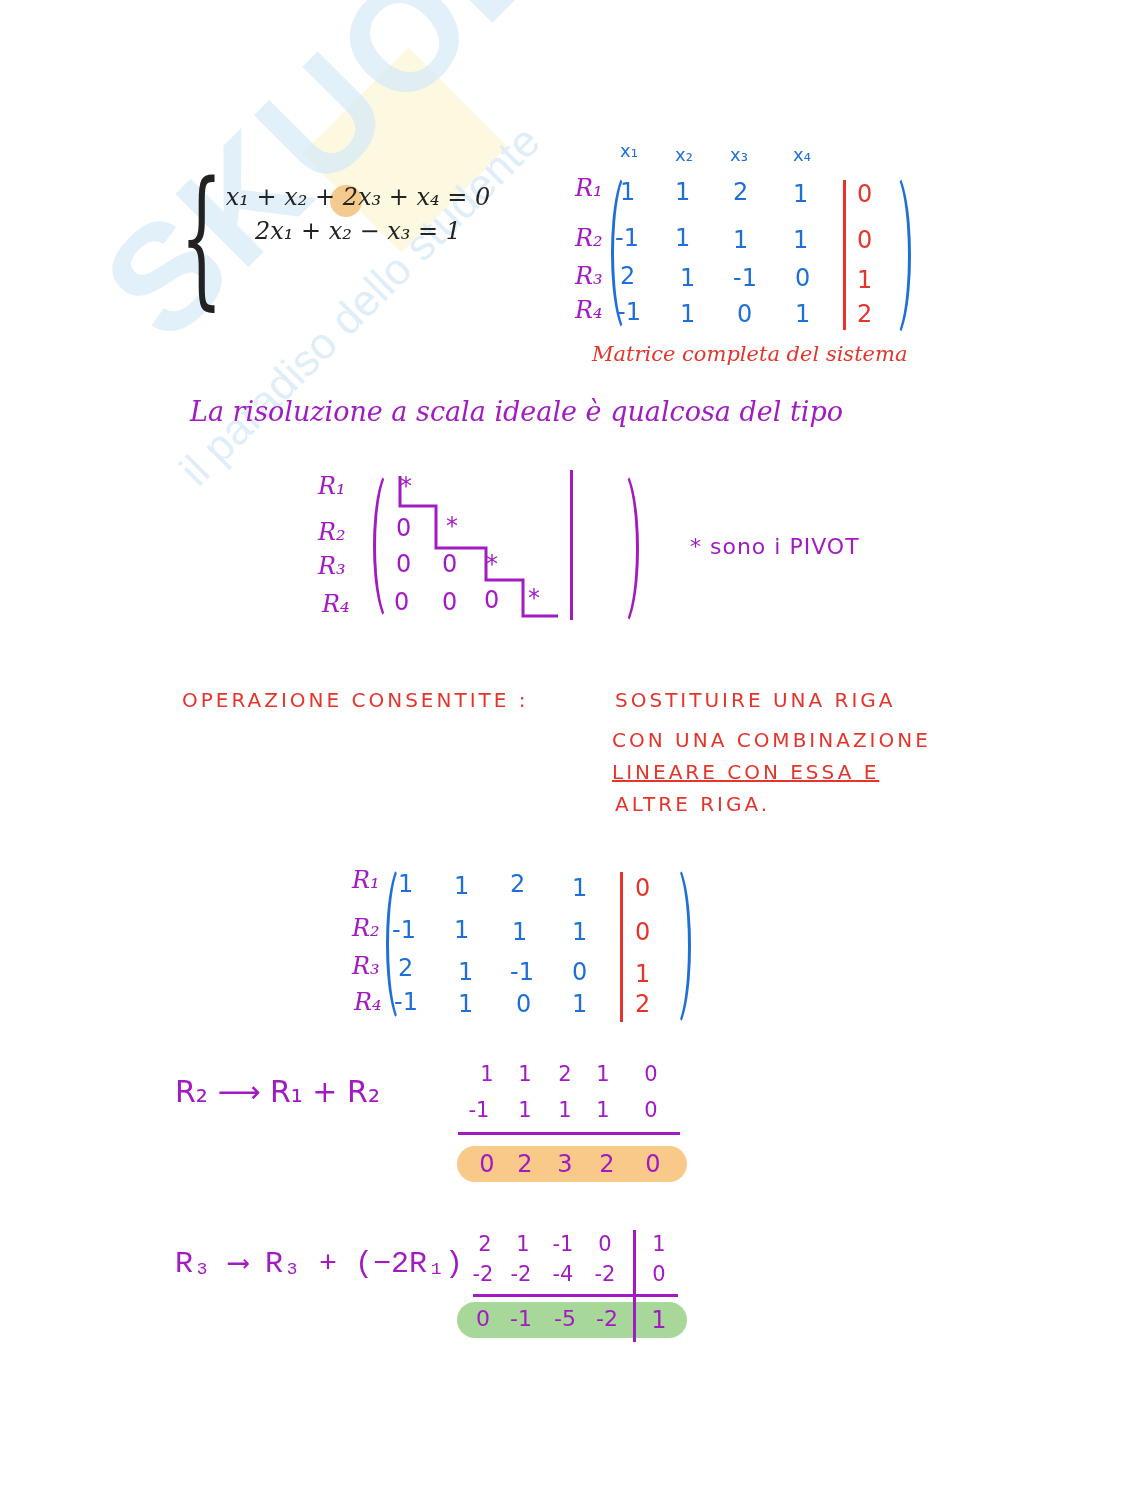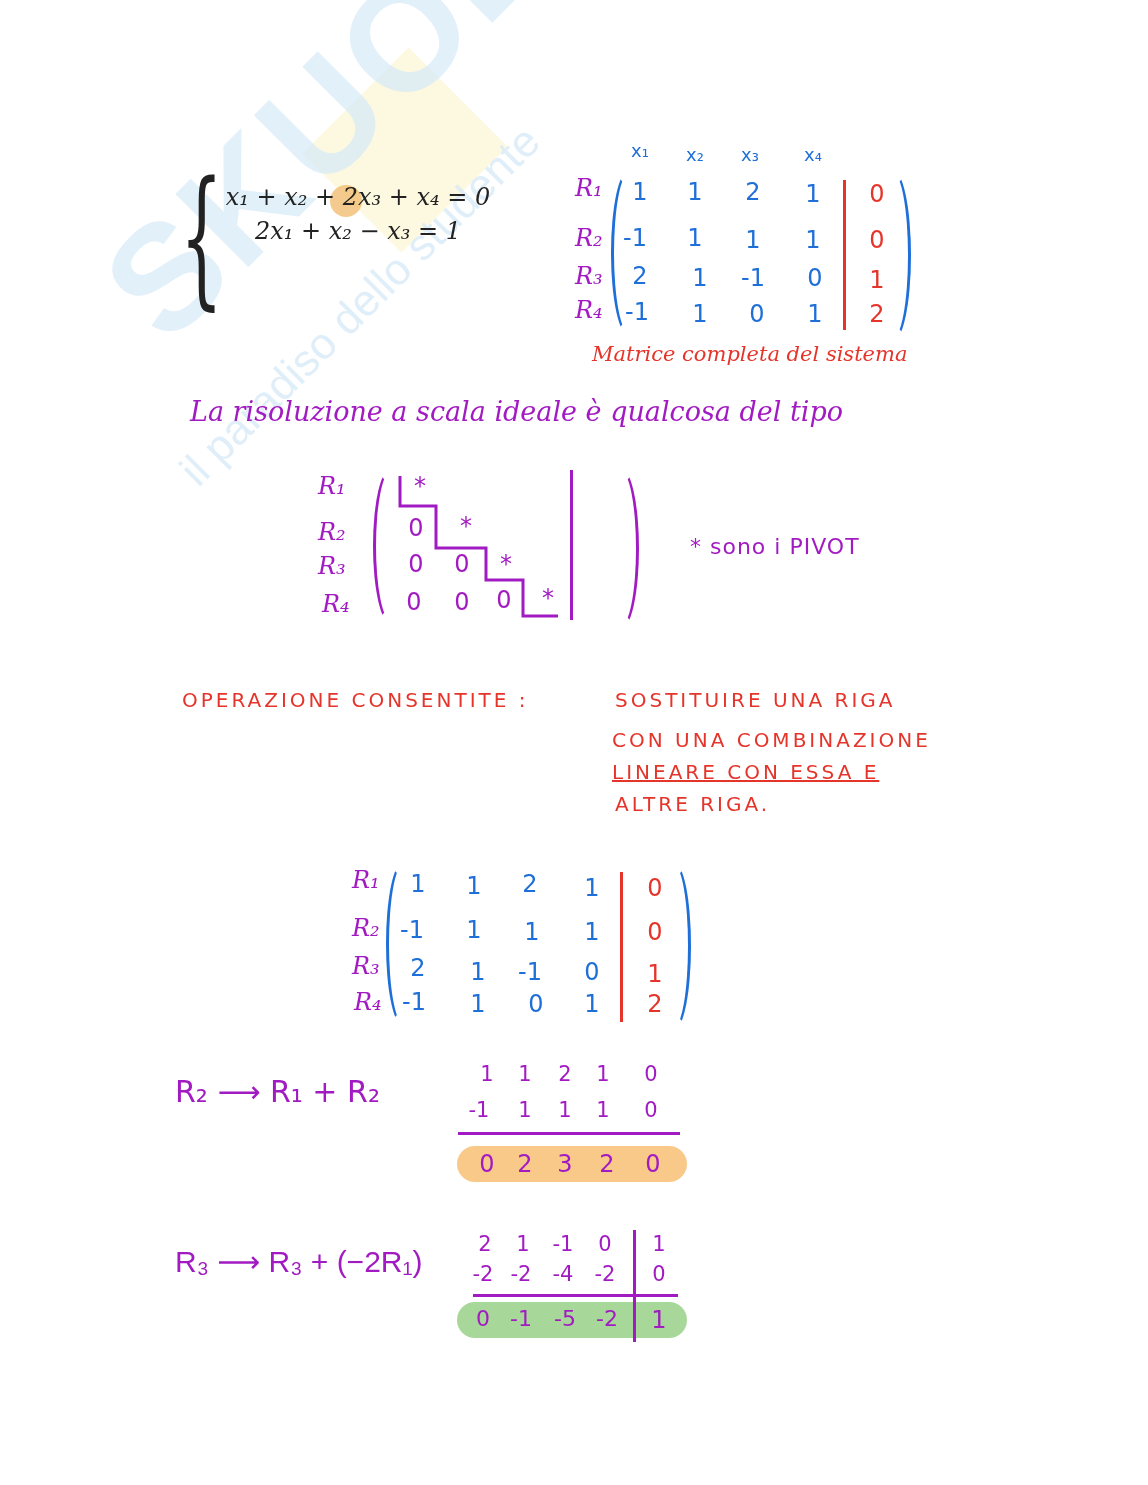--- a/index.html
+++ b/index.html
@@ -20,21 +20,21 @@
   
   .system { left:188px; top:180px; }
   .brace { font-size:150px; line-height:150px; position:absolute; left:-8px; top:-18px; transform:scaleX(0.45); transform-origin:left; font-family:"DejaVu Serif", serif; font-weight:200; color:#222; }
   .eqs { position:absolute; left:30px; top:0; width:280px; }
   .eq { font-size:24px; line-height:34px; text-align:center; font-style:italic; font-family:"DejaVu Serif", serif; color:#222; white-space:nowrap; }
   .hl { position:absolute; left:330px; top:185px; width:32px; height:32px; border-radius:50%; background:#f2b86a; opacity:0.75; }
 
   
   .mat { position:absolute; }
   .paren { position:absolute; border:3px solid; border-radius:50%; }
-  .cell { position:absolute; font-size:24px; text-align:center; width:40px; }
+  .cell { position:absolute; font-size:24px; text-align:left; width:40px; }
   .rlabel { position:absolute; font-size:24px; font-family:"DejaVu Serif", serif; font-style:italic; }
   .vbar { position:absolute; width:3px; }
 
   .line-text { position:absolute; font-size:27px; font-family:"DejaVu Serif", serif; font-style:italic; white-space:nowrap; }
   .caps { position:absolute; font-size:20px; letter-spacing:3px; white-space:nowrap; }
 
   .step { position:absolute; stroke:#a21bc2; fill:none; }
   .pill-orange { position:absolute; background:#f9c98a; border-radius:22px; }
   .pill-green { position:absolute; background:#a8d79a; border-radius:22px; }
   .hline { position:absolute; height:3px; background:#a21bc2; }
@@ -183,21 +183,21 @@
 
   <div class="hline" style="left:3px; top:74px; width:222px;"></div>
   <div class="pill-orange" style="left:2px; top:88px; width:230px; height:36px;"></div>
   <div class="calc" style="left:12px; top:92px; font-size:24px;">0</div>
   <div class="calc" style="left:50px; top:92px; font-size:24px;">2</div>
   <div class="calc" style="left:90px; top:92px; font-size:24px;">3</div>
   <div class="calc" style="left:132px; top:92px; font-size:24px;">2</div>
   <div class="calc" style="left:178px; top:92px; font-size:24px;">0</div>
 </div>
 
-<div class="line-text purple" style="left:175px; top:1244px; font-size:30px; font-style:normal; font-family:Liberation Sans, sans-serif;">R₃ ⟶ R₃ + (−2R₁)</div>
+<div class="line-text purple" style="left:175px; top:1244px; font-size:30px; font-style:normal; font-family:Liberation Mono, monospace;">R₃ ⟶ R₃ + (−2R₁)</div>
 <div class="mat" style="left:455px; top:1230px; width:235px; height:115px;">
   <div class="calc" style="left:10px; top:2px;">2</div>
   <div class="calc" style="left:48px; top:2px;">1</div>
   <div class="calc" style="left:88px; top:2px;">-1</div>
   <div class="calc" style="left:130px; top:2px;">0</div>
   <div class="calc" style="left:184px; top:2px;">1</div>
 
   <div class="calc" style="left:8px; top:32px;">-2</div>
   <div class="calc" style="left:46px; top:32px;">-2</div>
   <div class="calc" style="left:88px; top:32px;">-4</div>

